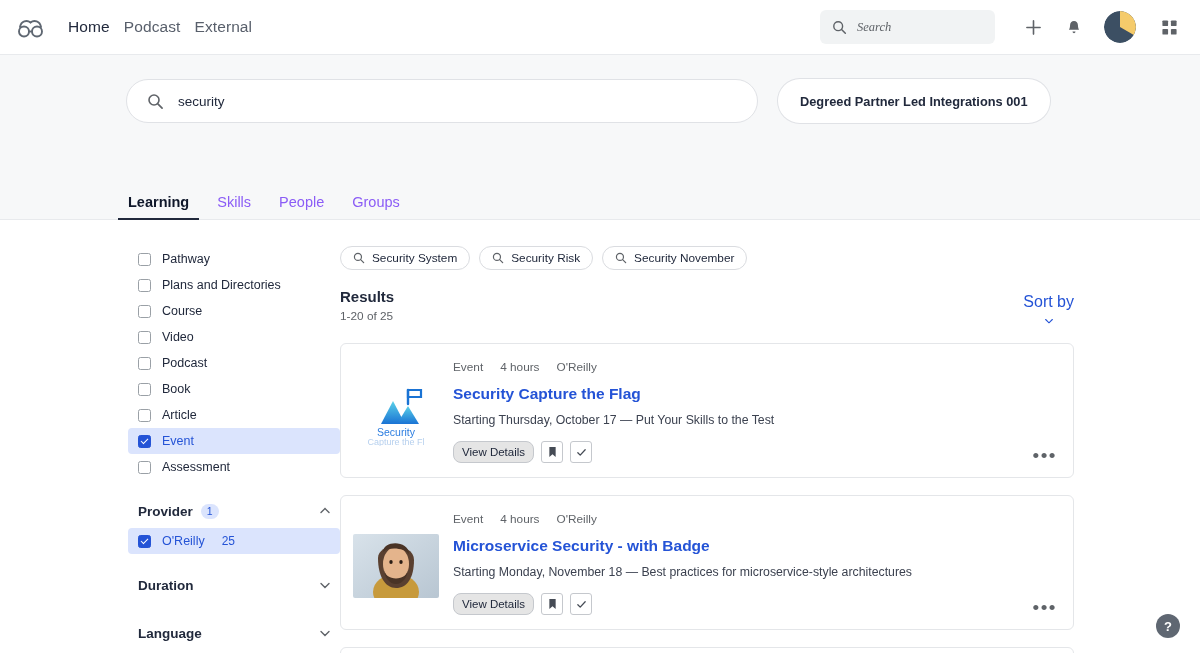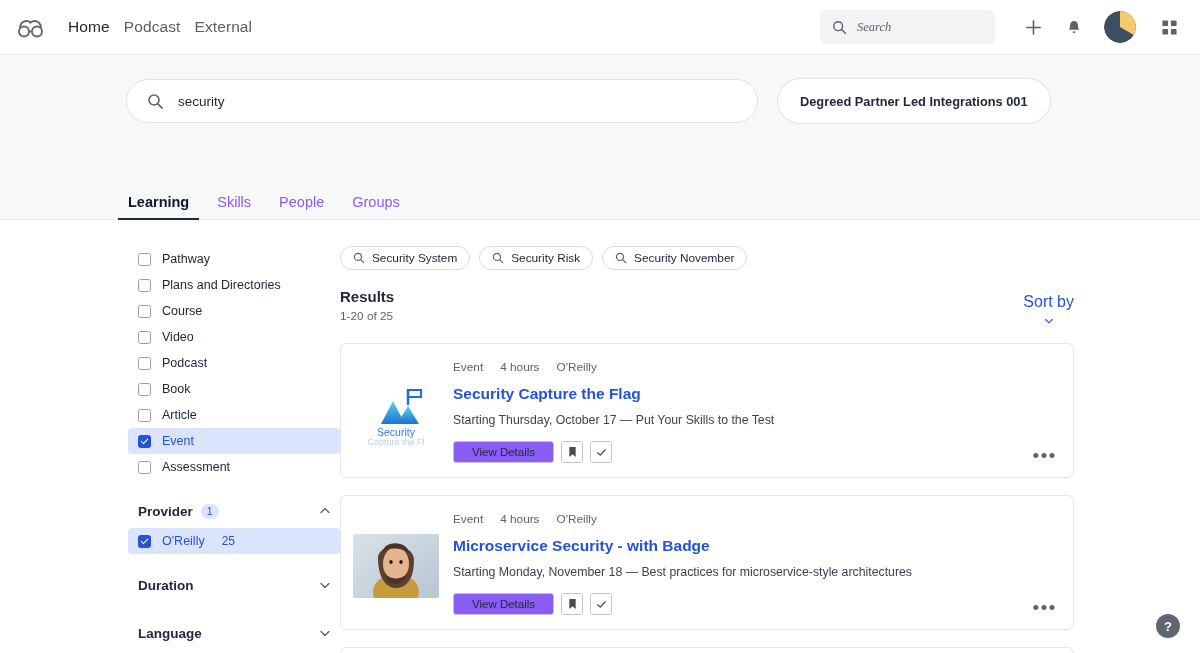--- a/index.html
+++ b/index.html
@@ -154,22 +154,22 @@
   }
   .card-body { flex: 1; min-width: 0; }
   .card-meta { display: flex; gap: 17px; font-size: 11.8px; color: #5f6368; margin-bottom: 11px; }
   .card-title {
     font-size: 15.5px; font-weight: bold; color: #2453d6; cursor: pointer;
     margin-bottom: 10px; white-space: nowrap;
   }
   .card-desc { font-size: 12.3px; color: #3c4250; margin-bottom: 14px; }
   .card-actions { display: flex; align-items: center; gap: 7px; }
   .btn-outline {
-    height: 22px; border: 1px solid #c5c8cd; border-radius: 3px; background: #8b5cf6;
-    font-size: 11.5px; color: #21293c; padding: 0 18px; cursor: pointer;
+    height: 22px; border: 1px solid #c5c8cd; border-radius: 8px; background: #e5e5e5;
+    font-size: 11.5px; color: #21293c; padding: 0 8px; cursor: pointer;
     font-family: "Liberation Sans", sans-serif; display: flex; align-items: center;
   }
   .btn-sq {
     width: 22px; height: 22px; border: 1px solid #c5c8cd; border-radius: 3px; background: #fff;
     display: flex; align-items: center; justify-content: center; cursor: pointer; color: #454b55;
   }
   .card-more {
     position: absolute; right: 16px; bottom: 16px;
     color: #5f6368; font-size: 19px; letter-spacing: 1.5px; cursor: pointer;
     line-height: 10px;

